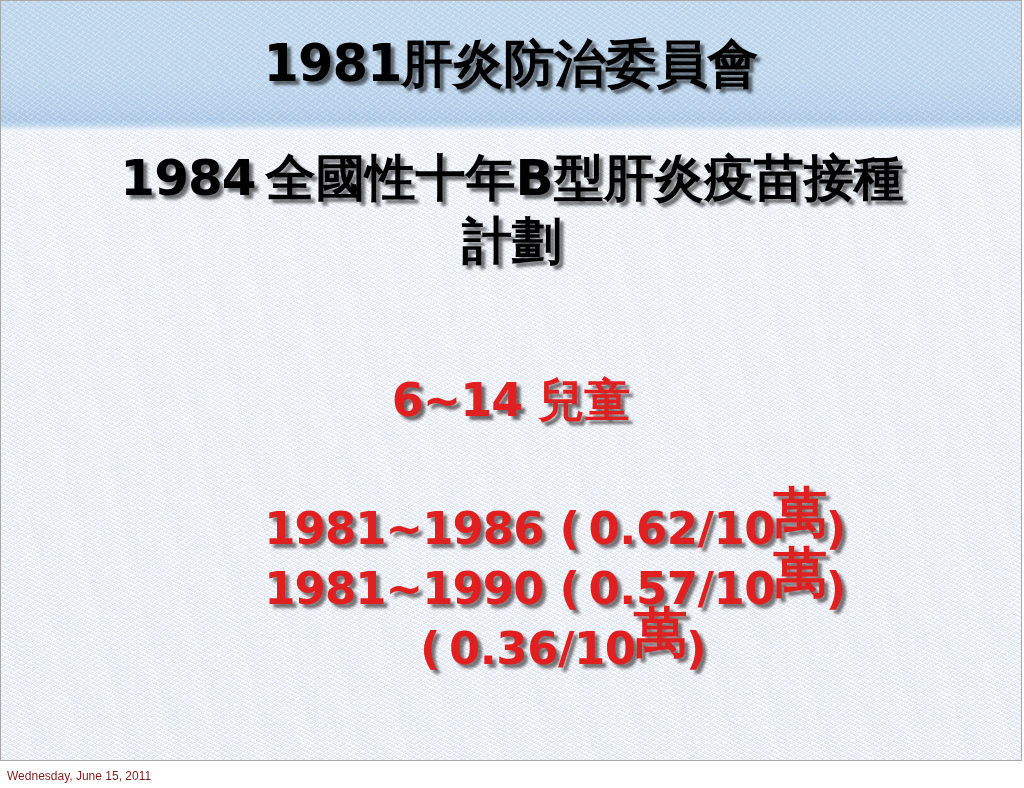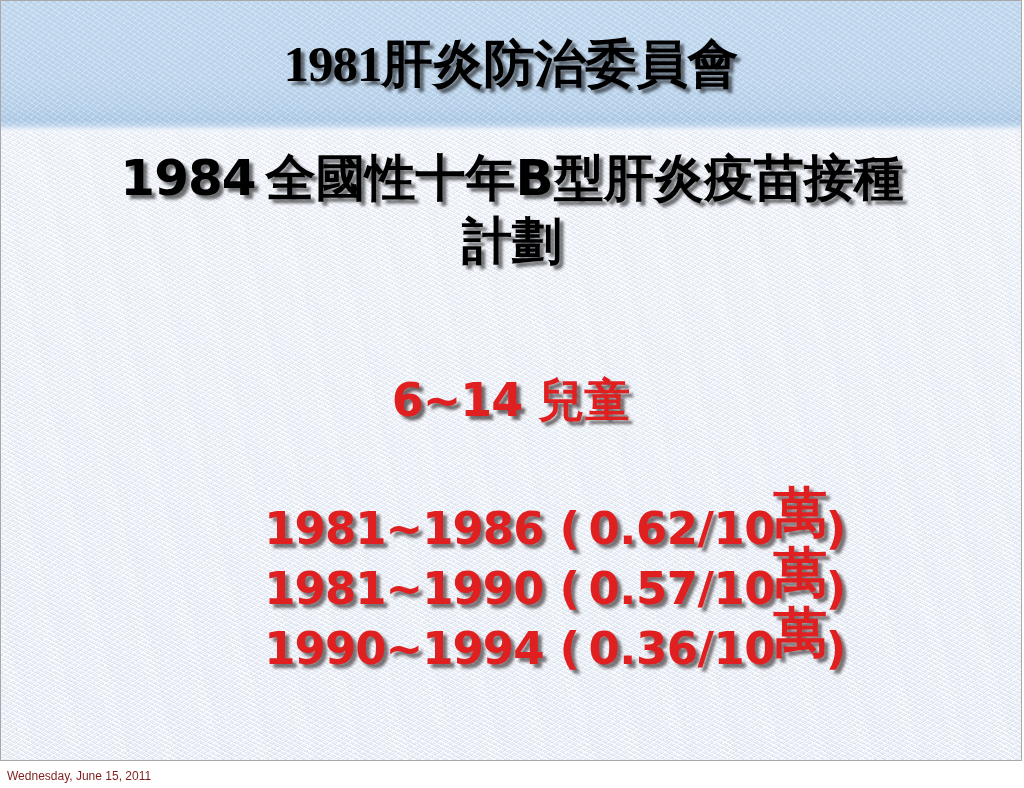--- a/index.html
+++ b/index.html
@@ -87,21 +87,20 @@
     text-align: center;
     color: #000000;
     font-size: 51px;
     line-height: 1.05;
     letter-spacing: 0px;
     text-shadow: 4px 4px 3px rgba(0,0,0,0.55);
     white-space: nowrap;
   }
   .title-text .year {
     letter-spacing: -1px;
-    font-family: Liberation Serif, serif;
   }
 
   .subtitle-text {
     position: absolute;
     left: 8px;
     top: 146px;
     width: 1006px;
     text-align: center;
     color: #000000;
     font-size: 50px;
@@ -217,21 +216,20 @@
         <span class="period">1981~1990</span>
         <span class="sep"></span>
         <span class="paren-open">(</span>
         <span class="value">0.57</span>
         <span class="per">/10</span>
         <span class="unit">萬</span>
         <span class="paren-close">)</span>
       </div>
 
       <div class="rate-row cjk-heavy">
-        <span class="period">1990~1994</span>
         <span class="sep"></span>
         <span class="paren-open">(</span>
         <span class="value">0.36</span>
         <span class="per">/10</span>
         <span class="unit">萬</span>
         <span class="paren-close">)</span>
       </div>
 
     </div>
 

